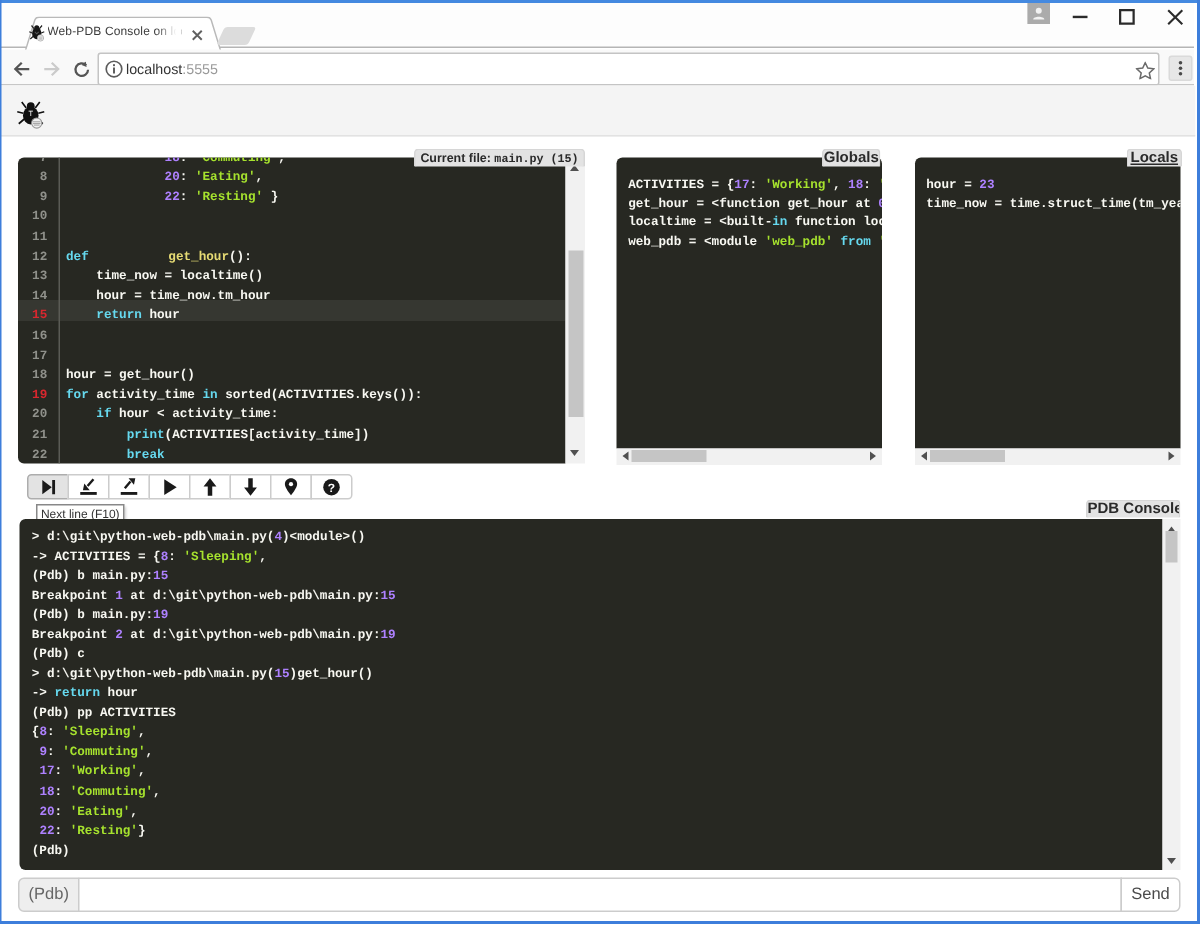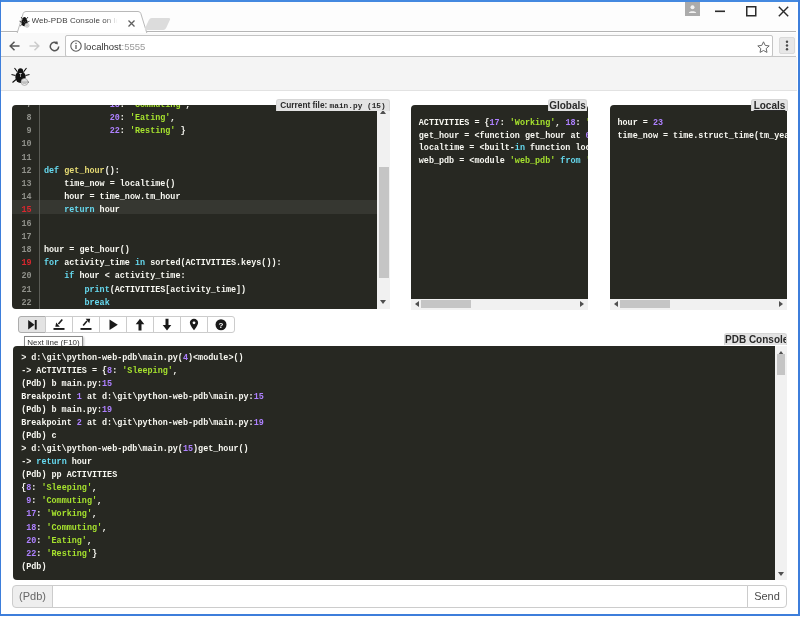--- a/index.html
+++ b/index.html
@@ -23,21 +23,21 @@
 #menubtn { left:779px; top:37px; width:16px; height:17px; background:#e7e7e7; border:1px solid #dadada; border-radius:2px; }
 
 #page { left:0; top:57px; width:797px; height:557px; background:#fff; overflow:hidden; }
 #hdr { left:0; top:0; width:797px; height:34px; background:#f4f4f4; border-bottom:1px solid #e2e2e2; }
 #hdrtitle { left:46.5px; top:11.5px; font-size:11px; font-weight:bold; color:#55595c; letter-spacing:-0.3px; }
 
 .plabel { position:absolute; z-index:3; background:#e3e3e3; border:1px solid #d6d6d6; border-bottom:none; border-radius:3px 3px 0 0; font-size:10px; font-weight:bold; color:#2a2a2a; text-align:center; line-height:11px; height:12px; white-space:nowrap; overflow:hidden; }
 
 .dark { position:absolute; background:#272822; color:#f8f8f2; font-family:"Liberation Mono",monospace; font-weight:bold; font-size:8.43px; overflow:hidden; }
 .dark pre { font-family:"Liberation Mono",monospace; }
-.k { color:#66d9ef; } .s { color:#a6e22e; } .n { color:#ae81ff; } .f { color:#e6db74; }
+.k { color:#66d9ef; } .s { color:#a6e22e; } .n { color:#ae81ff; } .f { color:#e6db74;margin-left:48px; }
 
 .sbv { position:absolute; background:#f1f1f1; }
 .sbh { position:absolute; background:#f1f1f1; }
 .thumb { position:absolute; background:#c5c5c5; }
 .arr { position:absolute; width:0; height:0; }
 
 #btns { left:18px; top:258.5px; height:17.5px; }
 .btn { position:absolute; top:0; width:28px; height:17.5px; background:#fff; border:1px solid #ccc; }
 
 #tip { left:24px; top:279px; width:59px; height:13px; background:#fffffe; border:1px solid #888; font-size:8px; color:#333; line-height:11.5px; text-align:center; white-space:nowrap; box-shadow:1px 1px 2px rgba(0,0,0,0.25); }

